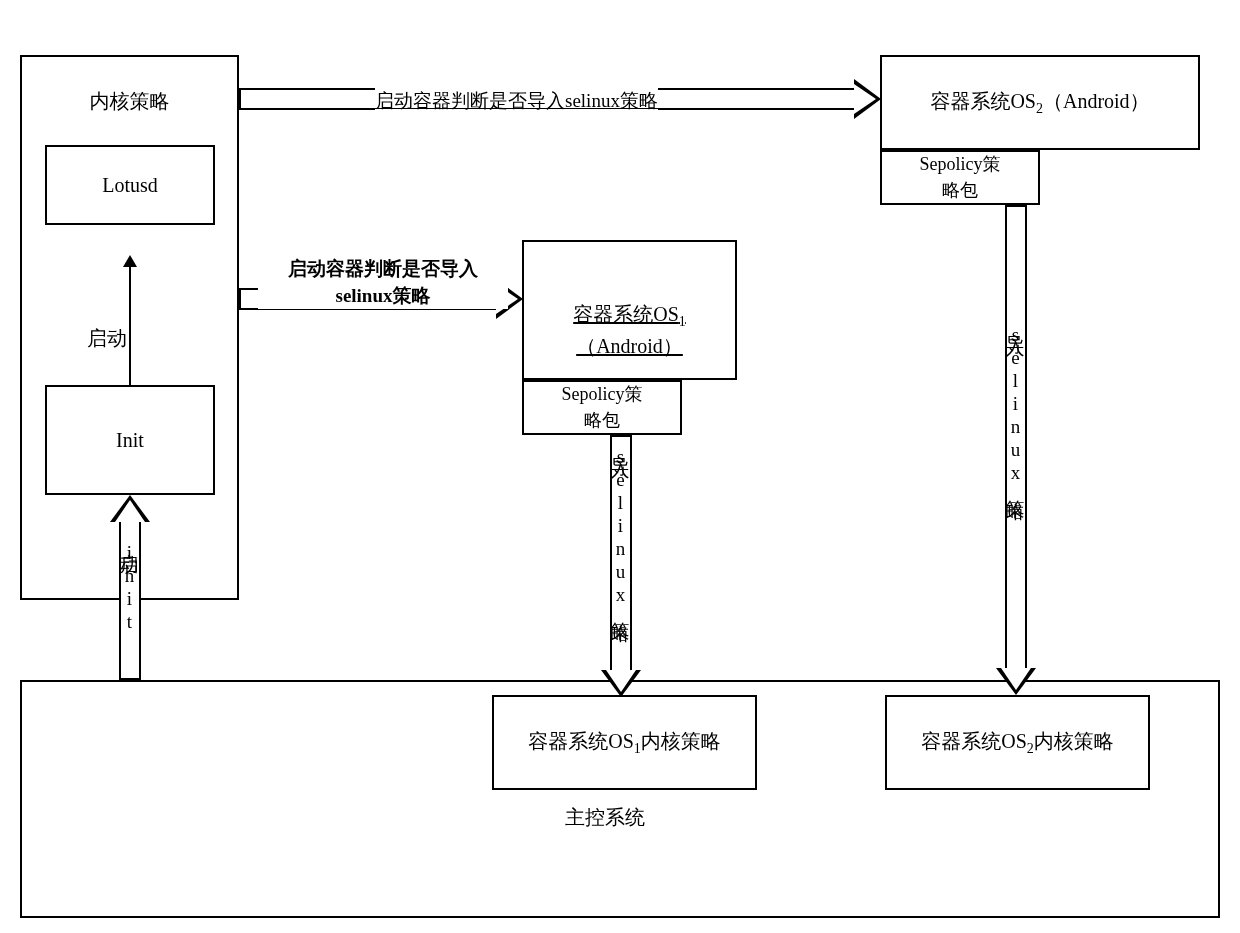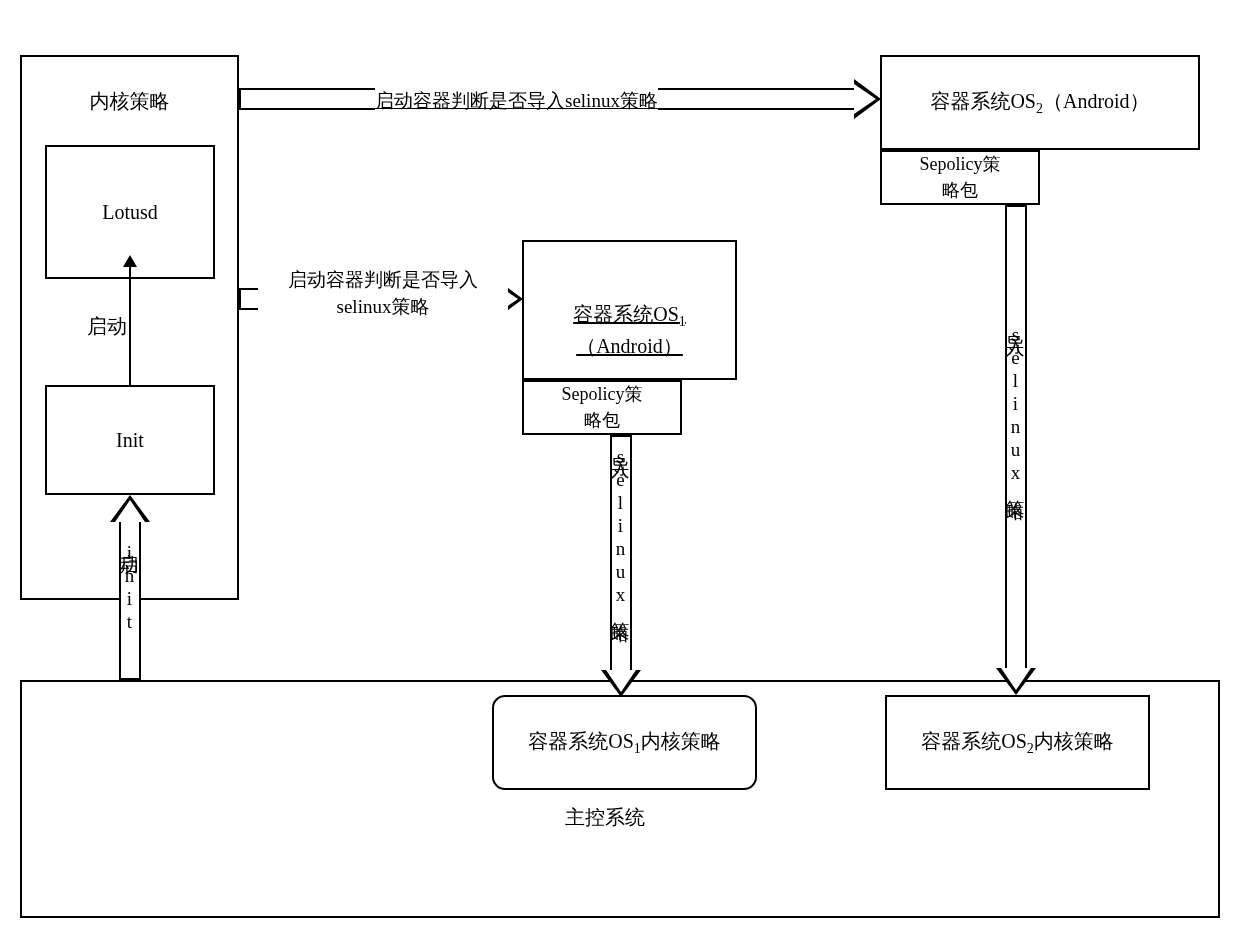--- a/index.html
+++ b/index.html
@@ -137,57 +137,57 @@
   }
   .sub { font-size: 0.7em; vertical-align: sub; }
 </style>
 </head>
 <body>
 
 <div class="box" style="left:20px; top:55px; width:219px; height:545px; align-items:flex-start; padding-top:30px;">
   <span>内核策略</span>
 </div>
 
-<div class="box" style="left:45px; top:145px; width:170px; height:134px;">
+<div class="box" style="left:45px; top:145px; width:170px; height:80px;">
   <span>Lotusd</span>
 </div>
 
 <div class="box" style="left:45px; top:385px; width:170px; height:110px;">
   <span>Init</span>
 </div>
 
 <div class="thin-arrow" style="left:129px; top:267px; width:2px; height:118px;"></div>
 <div class="arrow-head-up" style="left:123px; top:255px;"></div>
-<div class="label" style="left:85px; top:312px; width:44px; background:transparent;">启动</div>
+<div class="label" style="left:85px; top:324px; width:44px; background:transparent;">启动</div>
 
 <div class="box" style="left:880px; top:55px; width:320px; height:95px; flex-direction:column; padding:17px;">
   <span>容器系统OS<span class="sub">2</span>（Android）</span>
 </div>
 <div class="box" style="left:880px; top:150px; width:160px; height:55px; font-size:18px;">
   <span>Sepolicy策<br>略包</span>
 </div>
 
 <div class="hollow-arrow-right" style="left:239px; top:88px; width:615px;"></div>
 <div class="label" style="left:375px; top:88px; font-size:19px;text-decoration:underline;">启动容器判断是否导入selinux策略</div>
 
 <div class="box" style="left:522px; top:240px; width:215px; height:140px; flex-direction:column;text-decoration:underline;">
   <span style="margin-top:40px;">容器系统OS<span class="sub">1</span><br>（Android）</span>
 </div>
 <div class="box" style="left:522px; top:380px; width:160px; height:55px; font-size:18px;">
   <span>Sepolicy策<br>略包</span>
 </div>
 
 <div class="hollow-arrow-right" style="left:239px; top:288px; width:257px;"></div>
-<div class="label" style="left:258px; top:267px; font-size:19px; width:250px;">启动容器判断是否导入<br>selinux策略</div>
+<div class="label" style="left:258px; top:256px; font-size:19px; width:250px;font-weight:bold;">启动容器判断是否导入<br>selinux策略</div>
 
 <div class="box" style="left:20px; top:680px; width:1200px; height:238px; align-items:flex-start; justify-content:flex-start;">
 </div>
 <div class="label" style="left:565px; top:803px;">主控系统</div>
 
-<div class="box" style="left:492px; top:695px; width:265px; height:95px;border-radius:13px;">
+<div class="box" style="left:492px; top:695px; width:265px; height:95px;">
   <span>容器系统OS<span class="sub">1</span>内核策略</span>
 </div>
 
 <div class="box" style="left:885px; top:695px; width:265px; height:95px;">
   <span>容器系统OS<span class="sub">2</span>内核策略</span>
 </div>
 
 <div class="hollow-arrow-up" style="left:119px; top:522px; height:158px;"></div>
 <div class="vertical-label" style="left:118px; top:538px;">启动init</div>
 

